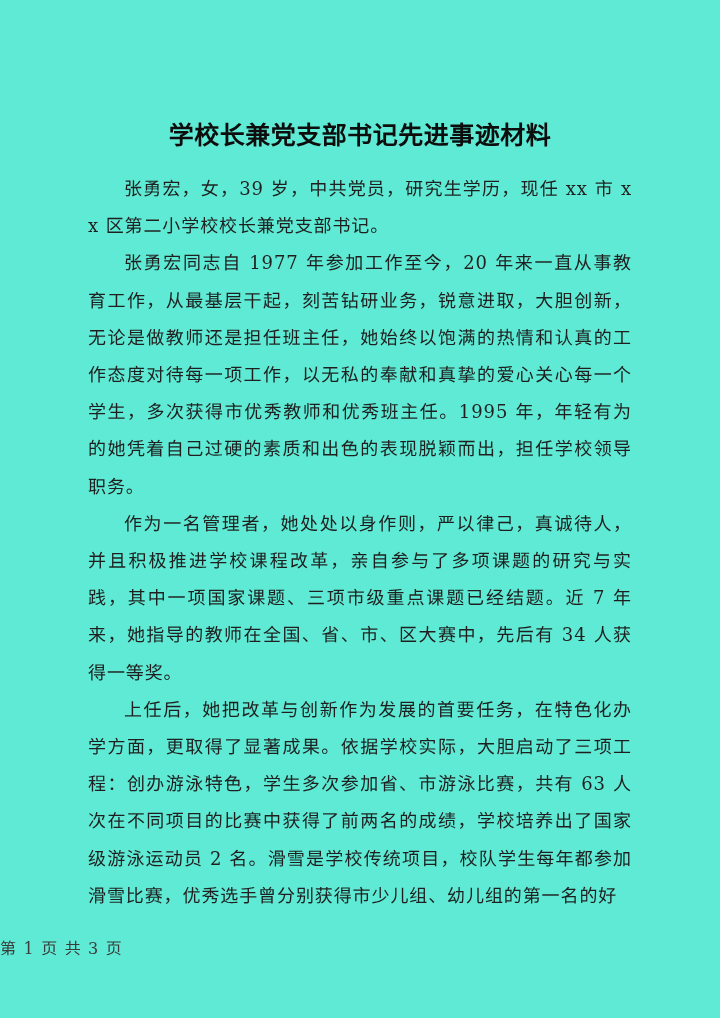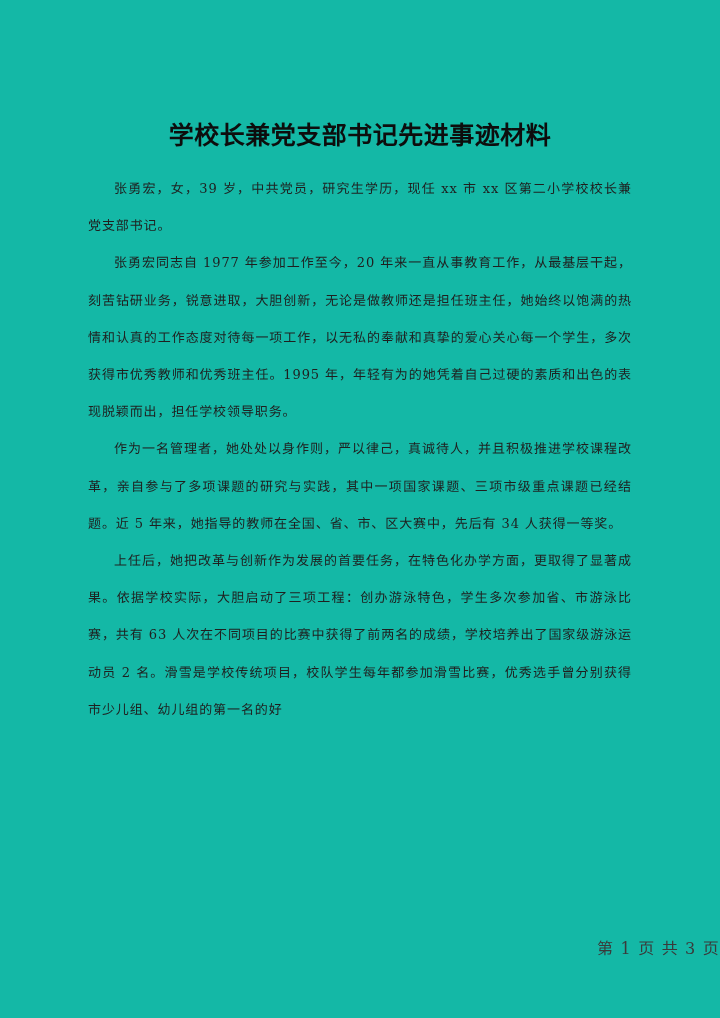--- a/index.html
+++ b/index.html
@@ -7,21 +7,21 @@
     margin: 0;
     padding: 0;
     background: #ffffff;
   }
 
   .page {
     position: relative;
     width: 720px;
     height: 1018px;
     margin: 0 auto;
-    background: #14b8a6;
+    background: #5eead4;
     overflow: hidden;
     box-sizing: border-box;
     font-family: "DejaVu Serif", "Liberation Serif", serif;
     color: #1a1a1a;
     -webkit-font-smoothing: antialiased;
   }
 
   .doc-body {
     position: absolute;
     left: 88px;
@@ -36,60 +36,60 @@
     line-height: 36px;
     text-align: center;
     letter-spacing: 0.5px;
     color: #0d0d0d;
     margin: 0 0 16px 0;
     white-space: nowrap;
   }
 
   .doc-para {
     font-family: "DejaVu Serif", "Liberation Serif", serif;
-    font-size: 13px;
+    font-size: 18px;
     line-height: 37.2px;
     text-align: justify;
     text-align-last: left;
     text-justify: inter-character;
     text-indent: 2em;
     margin: 0;
     color: #1f1f1f;
     letter-spacing: 0.9px;
     word-break: break-all;
     overflow-wrap: anywhere;
   }
 
   .doc-footer {
     position: absolute;
     left: 0;
     right: 0;
     top: 938px;
-    text-align: right;
+    text-align: left;
     font-family: "DejaVu Serif", "Liberation Serif", serif;
     font-size: 16px;
     line-height: 22px;
     color: #3a3a3a;
     letter-spacing: 1.2px;
   }
 </style>
 </head>
 <body>
 
 <div class="page">
 
   <div class="doc-body">
 
     <h1 class="doc-title">学校长兼党支部书记先进事迹材料</h1>
 
     <p class="doc-para">张勇宏，女，39 岁，中共党员，研究生学历，现任 xx 市 xx 区第二小学校校长兼党支部书记。</p>
 
     <p class="doc-para">张勇宏同志自 1977 年参加工作至今，20 年来一直从事教育工作，从最基层干起，刻苦钻研业务，锐意进取，大胆创新，无论是做教师还是担任班主任，她始终以饱满的热情和认真的工作态度对待每一项工作，以无私的奉献和真挚的爱心关心每一个学生，多次获得市优秀教师和优秀班主任。1995 年，年轻有为的她凭着自己过硬的素质和出色的表现脱颖而出，担任学校领导职务。</p>
 
-    <p class="doc-para">作为一名管理者，她处处以身作则，严以律己，真诚待人，并且积极推进学校课程改革，亲自参与了多项课题的研究与实践，其中一项国家课题、三项市级重点课题已经结题。近 5 年来，她指导的教师在全国、省、市、区大赛中，先后有 34 人获得一等奖。</p>
+    <p class="doc-para">作为一名管理者，她处处以身作则，严以律己，真诚待人，并且积极推进学校课程改革，亲自参与了多项课题的研究与实践，其中一项国家课题、三项市级重点课题已经结题。近 7 年来，她指导的教师在全国、省、市、区大赛中，先后有 34 人获得一等奖。</p>
 
     <p class="doc-para">上任后，她把改革与创新作为发展的首要任务，在特色化办学方面，更取得了显著成果。依据学校实际，大胆启动了三项工程：创办游泳特色，学生多次参加省、市游泳比赛，共有 63 人次在不同项目的比赛中获得了前两名的成绩，学校培养出了国家级游泳运动员 2 名。滑雪是学校传统项目，校队学生每年都参加滑雪比赛，优秀选手曾分别获得市少儿组、幼儿组的第一名的好</p>
 
   </div>
 
   <div class="doc-footer">
     <span>第 1 页  共 3 页</span>
   </div>
 
 </div>

